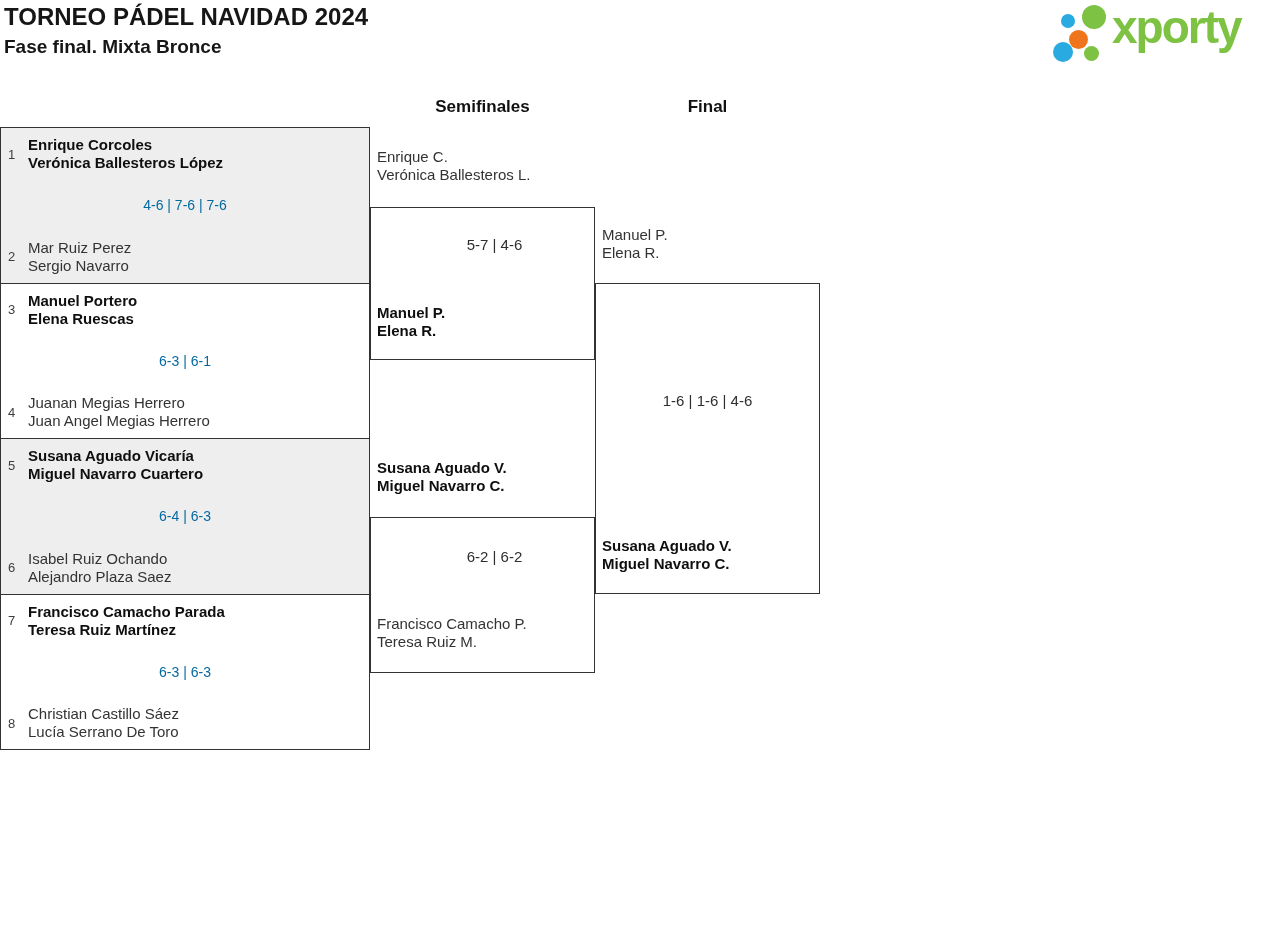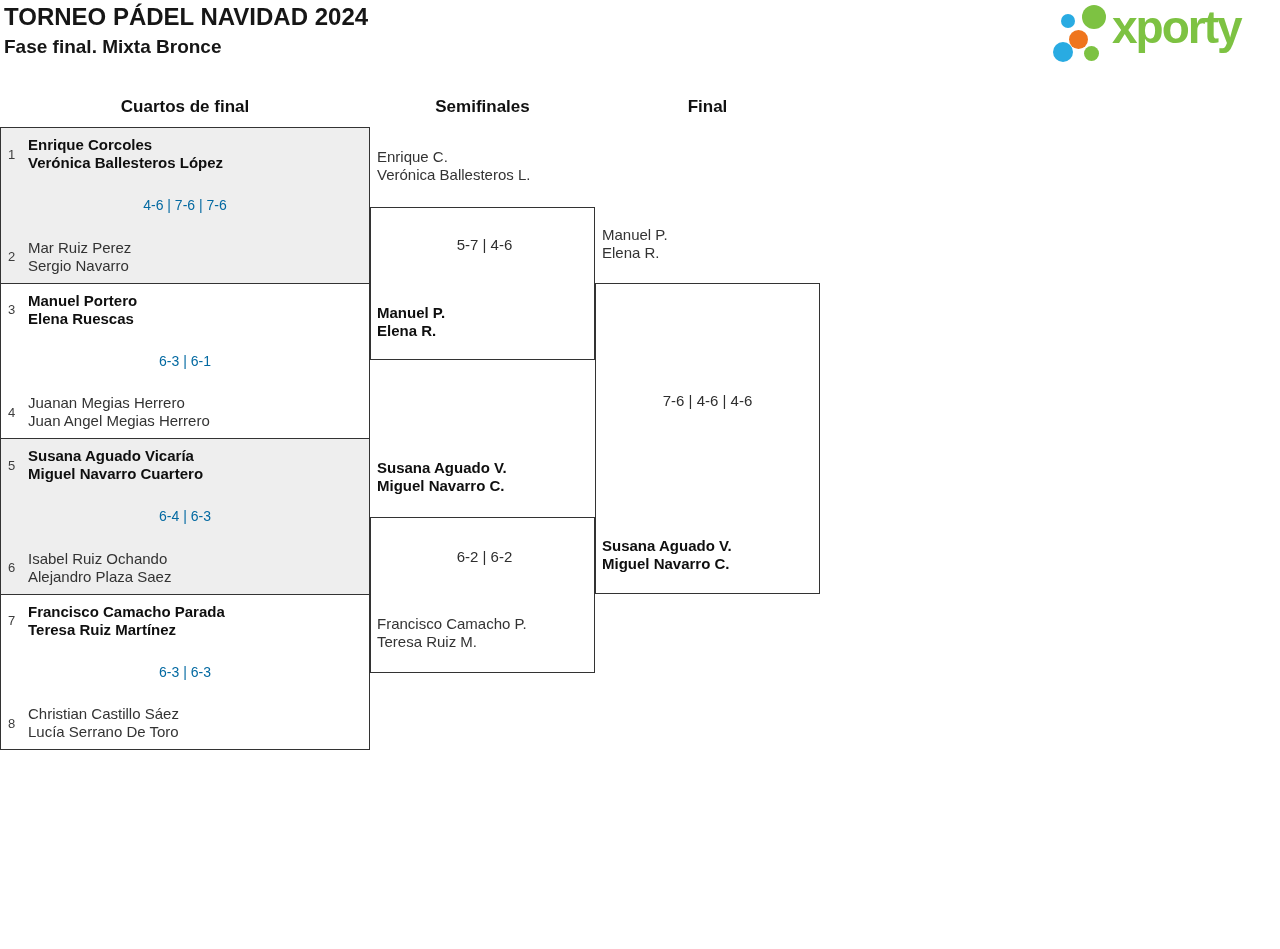--- a/index.html
+++ b/index.html
@@ -45,41 +45,40 @@
 
   
   .match-box { position:absolute; border:1px solid #333; background:transparent; }
   .sf1-box   { left:370px; top:207px; width:225px; height:153px; }
   .sf2-box   { left:370px; top:517px; width:225px; height:156px; }
   .final-box { left:595px; top:283px; width:225px; height:311px; }
 
   
   .float-team { position:absolute; }
   .float-score { position:absolute; text-align:center; font-size:15px; color:#2e2e2e; }
-  .sf-score { left:360px; width:225px;padding-left:24px; }
+  .sf-score { left:370px; width:225px;padding-left:24px; }
   .f-score  { left:595px; width:225px; }
 </style>
 </head>
 <body>
 
 <div class="canvas">
 
   <div class="page-title">TORNEO PÁDEL NAVIDAD 2024</div>
   <div class="page-subtitle">Fase final. Mixta Bronce</div>
 
   <div class="logo">
     <span class="dot dot-blue-sm"></span>
     <span class="dot dot-green-lg"></span>
     <span class="dot dot-orange"></span>
     <span class="dot dot-blue-lg"></span>
     <span class="dot dot-green-sm"></span>
     <span class="logo-text">xporty</span>
   </div>
 
-  <div class="round-header rh-qf">Cuartos de final</div>
   <div class="round-header rh-sf">Semifinales</div>
   <div class="round-header rh-f">Final</div>
 
   <div class="qf-wrap">
 
     <div class="qf-cell shaded divider">
       <div class="team-row top winner">
         <span class="seed">1</span>
         <span class="team-names">
           <div class="name-line">Enrique Corcoles</div>
@@ -173,19 +172,19 @@
   <div class="float-score sf-score" style="top:548px;">6-2 | 6-2</div>
   <div class="float-team" style="left:377px; top:615px;">
     <div class="name-line">Francisco Camacho P.</div>
     <div class="name-line">Teresa Ruiz M.</div>
   </div>
 
   <div class="float-team" style="left:602px; top:226px;">
     <div class="name-line">Manuel P.</div>
     <div class="name-line">Elena R.</div>
   </div>
-  <div class="float-score f-score" style="top:392px;">7-6 | 4-6 | 4-6</div>
+  <div class="float-score f-score" style="top:392px;">1-6 | 1-6 | 4-6</div>
   <div class="float-team winner" style="left:602px; top:537px;">
     <div class="name-line">Susana Aguado V.</div>
     <div class="name-line">Miguel Navarro C.</div>
   </div>
 
 </div>
 
 </body></html>

